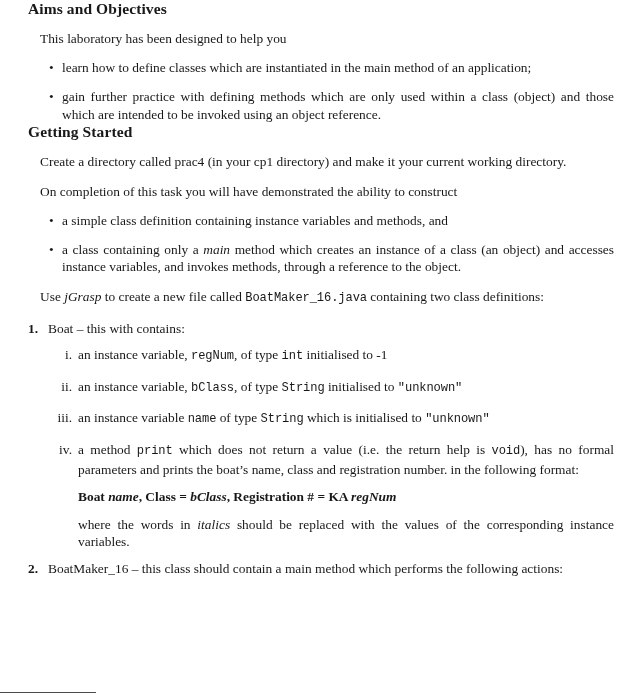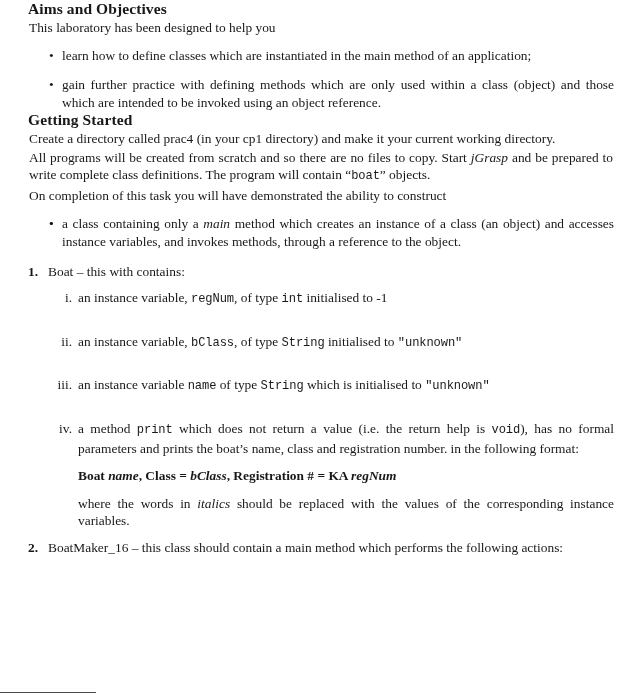--- a/index.html
+++ b/index.html
@@ -38,21 +38,21 @@
     margin: 0;
     letter-spacing: 0.1px;
   }
   .h-aims   { margin-top: 11px; }
   .h-getting{ margin-top: 31px; }
   .h-task   { margin-top: 31px; }
 
   p.body {
     font-size: 13.4px;
     line-height: 17.6px;
-    margin: 1px;
+    margin: 12px;
     text-align: justify;
     text-justify: inter-word;
     hyphens: none;
   }
   .p-intro    { margin-top: 18px; }
   .p-create   { margin-top: 19px; }
   .p-allprog  { margin-top: 14px; }
   .p-oncomp   { margin-top: 18px; }
   .p-usejgrasp{ margin-top: 13px; text-align: left; }
 
@@ -114,21 +114,21 @@
 
   ol.romanlist {
     list-style: none;
     margin: 0;
     padding: 0;
     margin-top: 9px;
   }
   ol.romanlist > li {
     position: relative;
     padding-left: 30px;
-    margin-top: 24px;
+    margin-top: 12px;
   }
   ol.romanlist > li:first-child { margin-top: 0; }
   .roman-marker {
     position: absolute;
     left: -8px;
     top: 0;
     width: 32px;
     text-align: right;
     font-size: 13.4px;
     line-height: 17.6px;
@@ -176,37 +176,38 @@
       <li>
         <span class="bullet-dot">•</span>
         <span>gain further practice with defining methods which are only used within a class (object) and those which are intended to be invoked using an object reference.</span>
       </li>
     </ul>
 
     <h2 class="section-heading h-getting">Getting Started</h2>
 
     <p class="body p-create">Create a directory called prac4 (in your cp1 directory) and make it your current working directory.</p>
 
-    <p class="body p-allprog">
-      <span>All programs will be created from scratch and so there are no files to copy. Start </span><i>jGrasp</i><span> and be prepared to write complete class definitions. The program will contain “</span><code>boat</code><span>” objects.</span>
+
+
+    <p class="body p-oncomp">On completion of this task you will have demonstrated the ability to construct</p>
+
+    <ul class="bullets second">
+      <li>
+        <span class="bullet-dot">•</span>
+        <span>a simple class definition containing instance variables and methods, and</span>
+      </li>
+      <li>
+        <span class="bullet-dot">•</span>
+        <span>a class containing only a </span><i>main</i><span> method which creates an instance of a class (an object) and accesses instance variables, and invokes methods, through a reference to the object.</span>
+      </li>
+    </ul>
+
+    <p class="body p-usejgrasp">
+      <span>Use </span><i>jGrasp</i><span> to create a new file called </span><code>BoatMaker_16.java</code><span> containing two class definitions:</span>
     </p>
-
-
-    <p class="body p-oncomp">On completion of this task you will have demonstrated the ability to construct</p>
-
-    <ul class="bullets second">
-      <li>
-        <span class="bullet-dot">•</span>
-      </li>
-      <li>
-        <span class="bullet-dot">•</span>
-        <span>a class containing only a </span><i>main</i><span> method which creates an instance of a class (an object) and accesses instance variables, and invokes methods, through a reference to the object.</span>
-      </li>
-    </ul>
-
 
     <ol class="numlist">
 
       <li>
         <span class="num-marker">1.</span>
         <span class="item-text left">Boat – this with contains:</span>
 
         <ol class="romanlist">
 
           <li>

